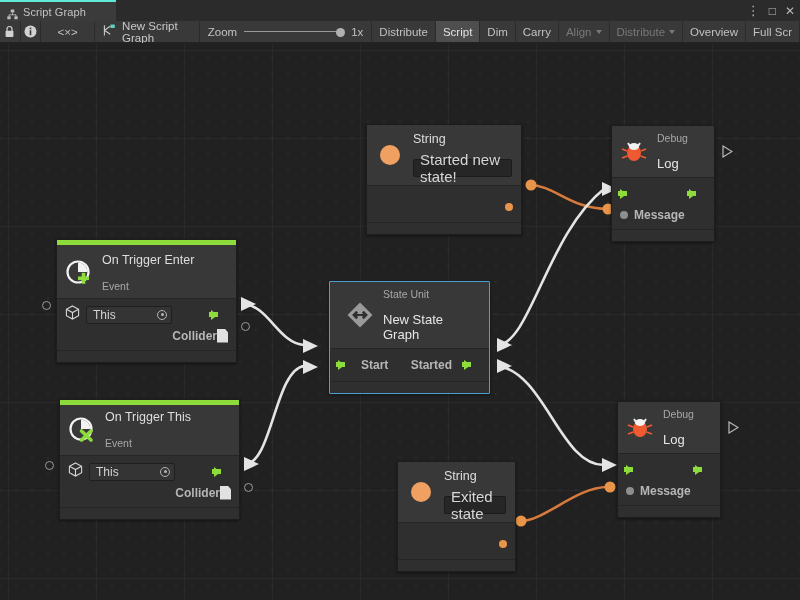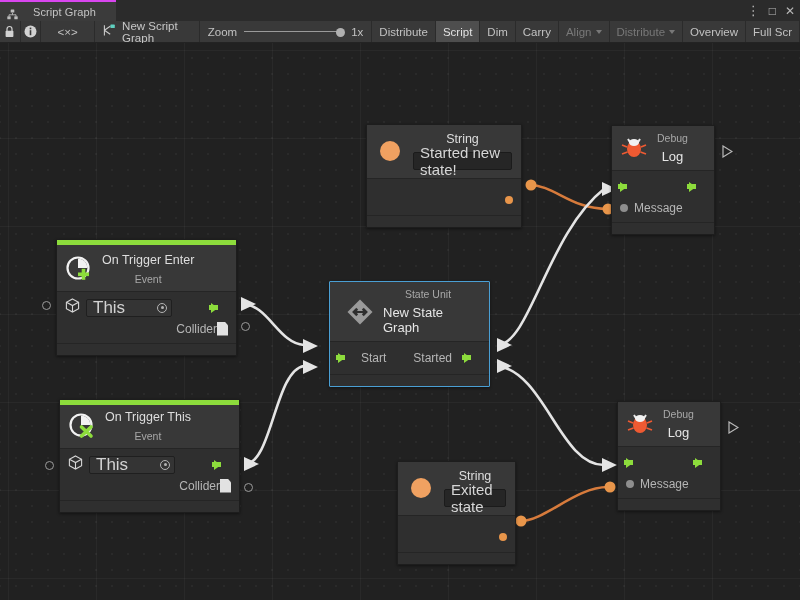--- a/index.html
+++ b/index.html
@@ -12,22 +12,22 @@
   #app { position: relative; width: 800px; height: 600px; background: #1e1e1e; }
 
   
   .tabbar {
     position: absolute; left: 0; top: 0; width: 800px; height: 21px;
     background: #2b2b2b;
   }
   .tab {
     position: absolute; left: 0; top: 0; width: 116px; height: 21px;
     background: #3b3b3b;
-    border-top: 2px solid #d946ef;
-    display: flex; align-items: center; gap: 15px; padding-left: 7px;
+    border-top: 2px solid #5eead4;
+    display: flex; align-items: center; gap: 5px; padding-left: 7px;
   }
   .tab-label { font-size: 11px; color: #c4c4c4; letter-spacing: .1px; }
   .tab-icon { width: 11px; height: 11px; position: relative; flex: 0 0 auto; }
 
   .winbtns {
     position: absolute; right: 5px; top: 2px; height: 17px;
     display: flex; align-items: center; gap: 9px;
   }
   .winbtn { color: #b8b8b8; font-size: 12px; line-height: 1; cursor: default; }
   .kebab { letter-spacing: 0; font-size: 13px; }
@@ -100,32 +100,32 @@
   }
   .node.selected { border: 1px solid #4a9fd4; }
   .accent { height: 5px; width: 100%; }
   .nhead {
     display: flex; align-items: center; gap: 9px;
     padding: 7px 9px 8px 9px;
     background: #383838;
     border-bottom: 1px solid #252525;
   }
   .nhead .glyph { width: 28px; height: 28px; flex: 0 0 auto; position: relative; }
-  .ntitles { display: flex; flex-direction: column; gap: 5px; min-width: 0; align-items: center; }
+  .ntitles { display: flex; flex-direction: column; gap: 12px; min-width: 0; }
   .ntype { font-size: 10.5px; color: #a8a8a8; line-height: 12px; }
   .nname { font-size: 13px; color: #e6e6e6; line-height: 15px; }
   .ntype.big { font-size: 12.5px; color: #dedede; line-height: 15px; }
 
   .nbody { padding: 6px 8px 7px 8px; background: #2f2f2f; position: relative; }
   .nfoot { height: 12px; background: #2f2f2f; border-top: 1px solid #252525; }
 
   .row { display: flex; align-items: center; justify-content: space-between; min-height: 19px; }
   .row .left { display: flex; align-items: center; gap: 6px; }
   .row .right { display: flex; align-items: center; gap: 12px; }
-  .plabel { font-size: 12px; color: #b6b6b6; }
+  .plabel { font-size: 12px; color: #b6b6b6; font-weight: bold; }
 
   .arrow-r {
     width: 0; height: 0; position: relative;
     border-top: 5px solid transparent; border-bottom: 5px solid transparent;
     border-left: 7px solid #8ddc3c;
   }
   .arrow-r::before {
     content: ""; position: absolute; left: -9px; top: -2.5px;
     width: 9px; height: 5px; background: #8ddc3c;
   }
@@ -136,21 +136,21 @@
 
   .field {
     background: #262626; border: 1px solid #1b1b1b; border-radius: 2px;
     color: #d6d6d6; font-size: 15px;
     padding: 2px 6px; height: 18px; display: flex; align-items: center;
   }
   .objfield {
     background: #343434; border: 1px solid #1f1f1f; border-radius: 2px;
     height: 18px; width: 86px;
     display: flex; align-items: center; justify-content: space-between;
-    padding: 0 4px 0 6px; color: #d2d2d2; font-size: 17px;
+    padding: 0 4px 0 6px; color: #d2d2d2; font-size: 12px;
   }
   .radio-o {
     width: 10px; height: 10px; border-radius: 50%;
     border: 1px solid #b4b4b4; position: relative;
   }
   .radio-o::after {
     content: ""; position: absolute; left: 2.5px; top: 2.5px;
     width: 3px; height: 3px; border-radius: 50%; background: #b4b4b4;
   }
 

